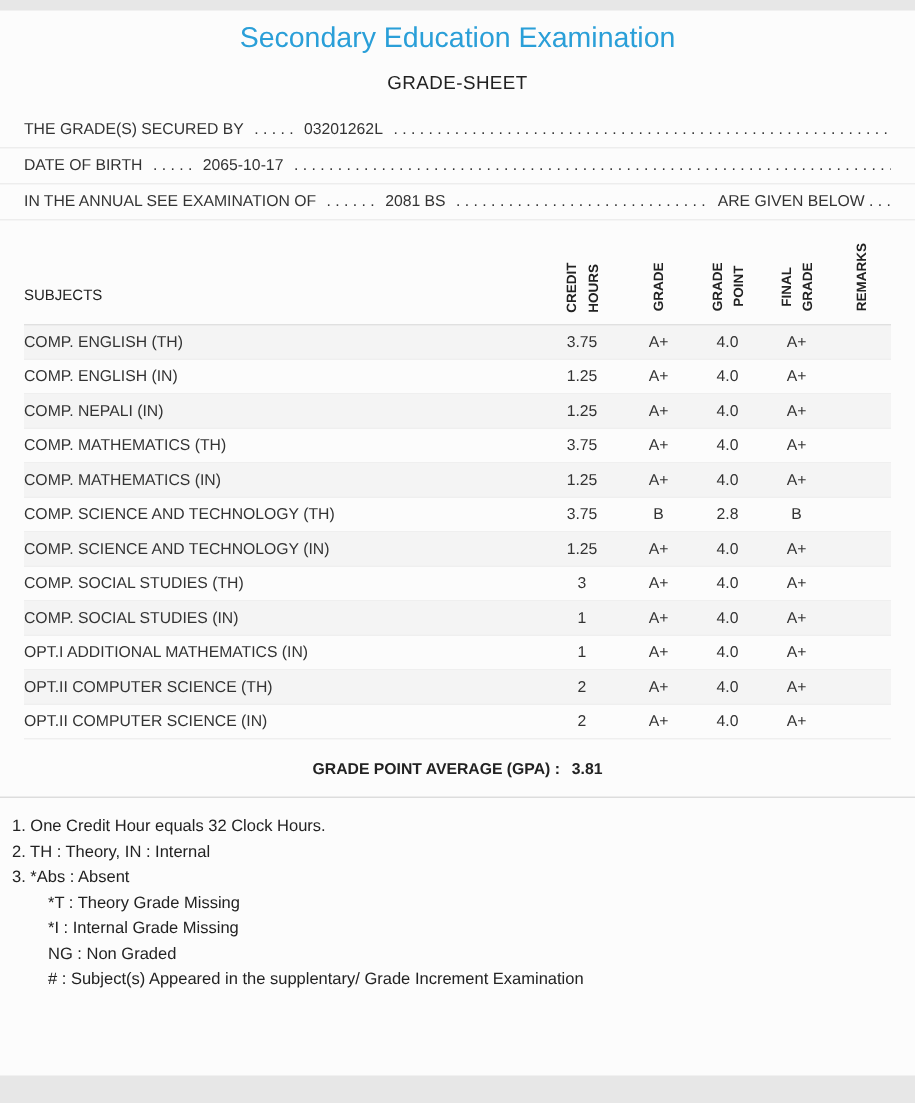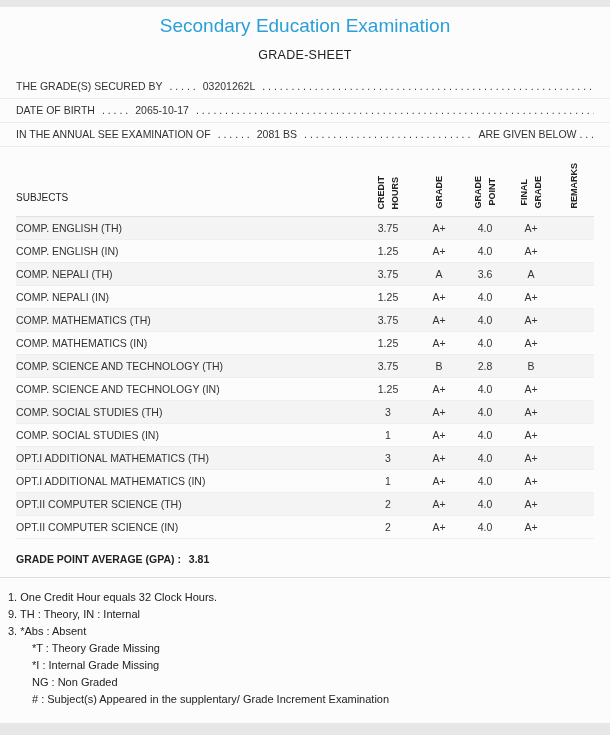--- a/index.html
+++ b/index.html
@@ -86,21 +86,21 @@
   .grades td.sub { text-align: left; }
   .grades td.num { text-align: center; }
   .grades th:nth-child(2), .grades td:nth-child(2) { width: 56px; text-align: center; }
   .grades th:nth-child(3), .grades td:nth-child(3) { width: 46px; }
   .grades th:nth-child(4), .grades td:nth-child(4) { width: 46px; }
   .grades th:nth-child(5), .grades td:nth-child(5) { width: 46px; }
   .grades th:nth-child(6), .grades td:nth-child(6) { width: 40px; }
 
   .gpa {
     padding: 14px 16px 12px;
-    text-align: left;
+    text-align: center;
     font-size: 10.5px;
     font-weight: 700;
     color: #222;
   }
   .gpa .gpa-value { margin-left: 5px; }
   hr.rule { border: 0; border-top: 1px solid #ddd; margin: 0; }
 
   .footnotes { padding: 10px 8px 2px; font-size: 11px; color: #222; }
   .fn { padding: 2.5px 0; }
   .fn.sub { padding-left: 24px; }
@@ -160,28 +160,20 @@
       </tr>
       <tr>
         <td class="sub">COMP. ENGLISH (IN)</td>
         <td class="num">1.25</td>
         <td class="num">A+</td>
         <td class="num">4.0</td>
         <td class="num">A+</td>
         <td class="num"></td>
       </tr>
       <tr>
-        <td class="sub">COMP. NEPALI (TH)</td>
-        <td class="num">3.75</td>
-        <td class="num">A</td>
-        <td class="num">3.6</td>
-        <td class="num">A</td>
-        <td class="num"></td>
-      </tr>
-      <tr>
         <td class="sub">COMP. NEPALI (IN)</td>
         <td class="num">1.25</td>
         <td class="num">A+</td>
         <td class="num">4.0</td>
         <td class="num">A+</td>
         <td class="num"></td>
       </tr>
       <tr>
         <td class="sub">COMP. MATHEMATICS (TH)</td>
         <td class="num">3.75</td>
@@ -224,28 +216,20 @@
       </tr>
       <tr>
         <td class="sub">COMP. SOCIAL STUDIES (IN)</td>
         <td class="num">1</td>
         <td class="num">A+</td>
         <td class="num">4.0</td>
         <td class="num">A+</td>
         <td class="num"></td>
       </tr>
       <tr>
-        <td class="sub">OPT.I ADDITIONAL MATHEMATICS (TH)</td>
-        <td class="num">3</td>
-        <td class="num">A+</td>
-        <td class="num">4.0</td>
-        <td class="num">A+</td>
-        <td class="num"></td>
-      </tr>
-      <tr>
         <td class="sub">OPT.I ADDITIONAL MATHEMATICS (IN)</td>
         <td class="num">1</td>
         <td class="num">A+</td>
         <td class="num">4.0</td>
         <td class="num">A+</td>
         <td class="num"></td>
       </tr>
       <tr>
         <td class="sub">OPT.II COMPUTER SCIENCE (TH)</td>
         <td class="num">2</td>
@@ -266,21 +250,21 @@
   </table>
 
   <div class="gpa">
     <span class="gpa-label">GRADE POINT AVERAGE (GPA) :</span>
     <span class="gpa-value">3.81</span>
   </div>
   <hr class="rule">
 
   <div class="footnotes">
     <div class="fn">1. One Credit Hour equals 32 Clock Hours.</div>
-    <div class="fn">9. TH : Theory, IN : Internal</div>
+    <div class="fn">2. TH : Theory, IN : Internal</div>
     <div class="fn">3. *Abs : Absent</div>
     <div class="fn sub">*T : Theory Grade Missing</div>
     <div class="fn sub">*I : Internal Grade Missing</div>
     <div class="fn sub">NG : Non Graded</div>
     <div class="fn sub"># : Subject(s) Appeared in the supplentary/ Grade Increment Examination</div>
   </div>
 
 </div>
 
 </body></html>

